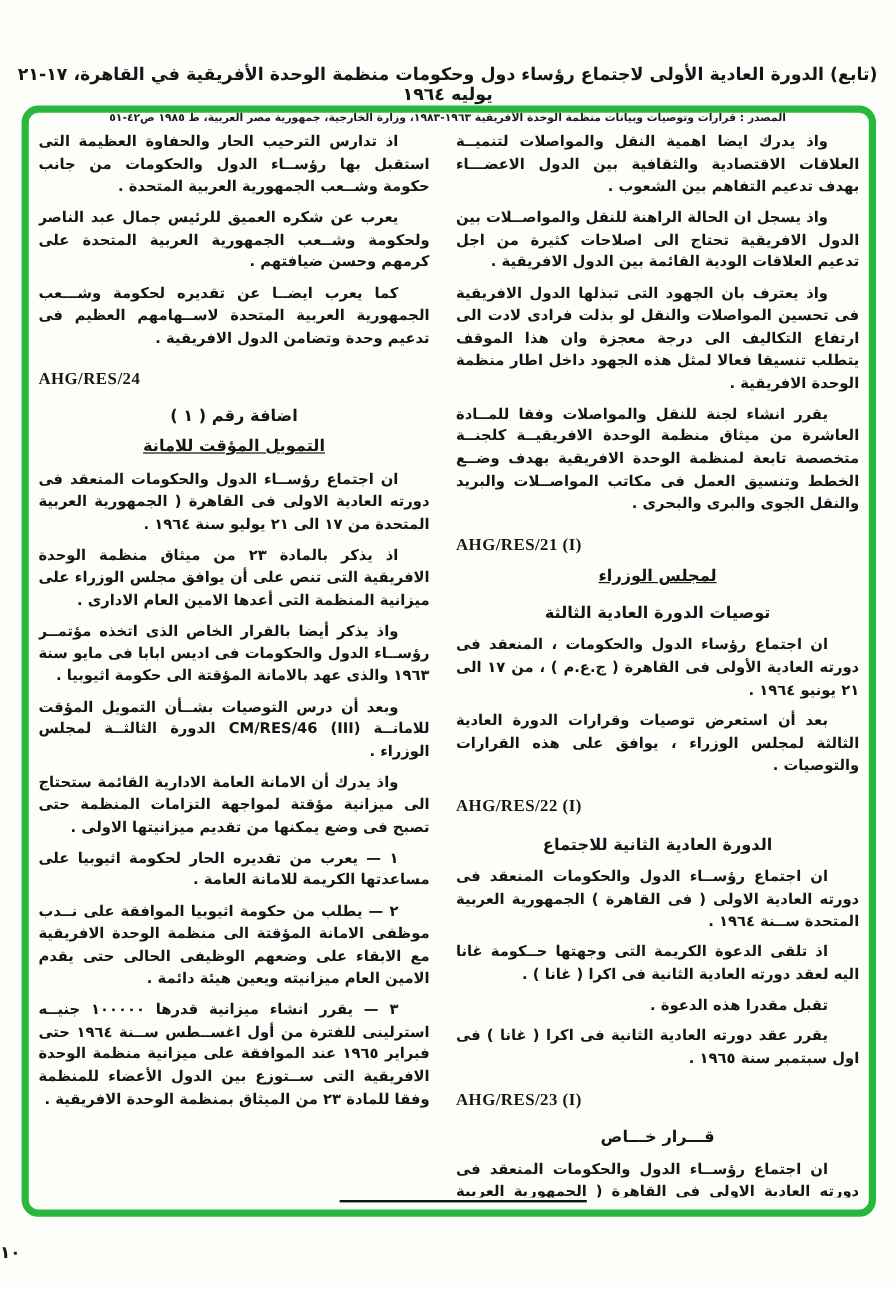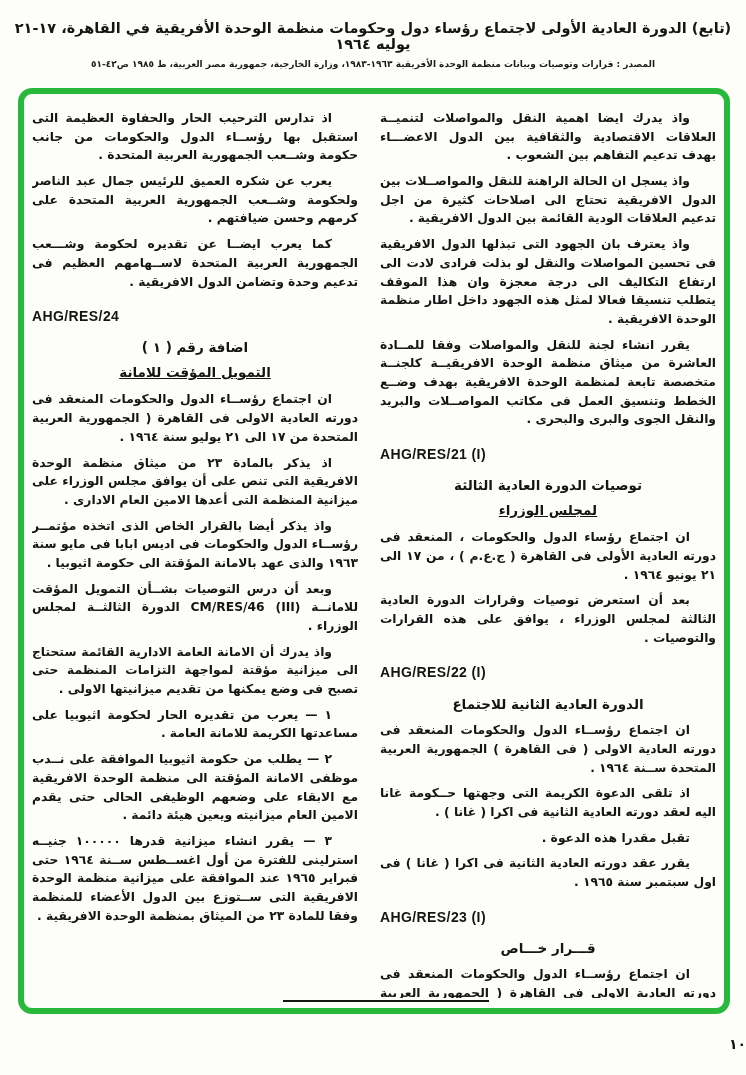--- a/index.html
+++ b/index.html
@@ -24,20 +24,21 @@
   .header{
     position:absolute;
     top:20px; left:0; right:0;
     text-align:center;
   }
   .header .line1{
     font-size:14.5px;
     font-weight:bold;
     letter-spacing:0;
     padding:0 14px;
+    margin-top:35px;
   }
   .header .line2{
     font-size:9px;
     font-weight:bold;
     margin-top:7px;
     color:#1b1b1b;
   }
   
   .frame{
     position:absolute;
@@ -73,21 +74,21 @@
     color:var(--ink);
   }
   .para{
     text-align:justify;
     text-indent:26px;
     margin:7px 0;
   }
   .label{
     direction:ltr;
     text-align:left;
-    font-family:Liberation Sans, sans-serif;
+    font-family:Liberation Serif, serif;
     font-weight:bold;
     font-size:14px;
     letter-spacing:0.4px;
     margin:15px 0 5px 0;
   }
   .heading{
     text-align:center;
     font-size:13.5px;
     margin:10px 0 2px 0;
   }
@@ -100,21 +101,21 @@
   
   .end-rule{
     position:absolute;
     left:283px; top:1000px;
     width:206px; height:0;
     border-top:2.5px solid var(--ink);
   }
   .page-number{
     position:absolute;
     left:0; right:0; top:1036px;
-    text-align:right;
+    text-align:left;
     font-size:14px;
     font-weight:bold;
   }
 </style>
 </head>
 <body>
 
 <div class="page">
 
   <div class="header">
@@ -124,22 +125,22 @@
 
   <div class="frame"></div>
 
   <div class="columns">
     <div class="col right">
         <div class="blk para">واذ يدرك ايضا اهمية النقل والمواصلات لتنميــة العلاقات الاقتصادية والثقافية بين الدول الاعضـــاء بهدف تدعيم التفاهم بين الشعوب .</div>
         <div class="blk para">واذ يسجل ان الحالة الراهنة للنقل والمواصــلات بين الدول الافريقية تحتاج الى اصلاحات كثيرة من اجل تدعيم العلاقات الودية القائمة بين الدول الافريقية .</div>
         <div class="blk para">واذ يعترف بان الجهود التى تبذلها الدول الافريقية فى تحسين المواصلات والنقل لو بذلت فرادى لادت الى ارتفاع التكاليف الى درجة معجزة وان هذا الموقف يتطلب تنسيقا فعالا لمثل هذه الجهود داخل اطار منظمة الوحدة الافريقية .</div>
         <div class="blk para">يقرر انشاء لجنة للنقل والمواصلات وفقا للمــادة العاشرة من ميثاق منظمة الوحدة الافريقيــة كلجنــة متخصصة تابعة لمنظمة الوحدة الافريقية بهدف وضــع الخطط وتنسيق العمل فى مكاتب المواصــلات والبريد والنقل الجوى والبرى والبحرى .</div>
         <div class="blk label">AHG/RES/21  (I)</div>
+        <div class="blk subheading">لمجلس الوزراء</div>
         <div class="blk heading">توصيات الدورة العادية الثالثة</div>
-        <div class="blk subheading">لمجلس الوزراء</div>
         <div class="blk para">ان اجتماع رؤساء الدول والحكومات ، المنعقد فى دورته العادية الأولى فى القاهرة ( ج.ع.م ) ، من ١٧ الى ٢١ يونيو ١٩٦٤ .</div>
         <div class="blk para">بعد أن استعرض توصيات وقرارات الدورة العادية الثالثة لمجلس الوزراء ، يوافق على هذه القرارات والتوصيات .</div>
         <div class="blk label">AHG/RES/22  (I)</div>
         <div class="blk heading">الدورة العادية الثانية للاجتماع</div>
         <div class="blk para">ان اجتماع رؤســاء الدول والحكومات المنعقد فى دورته العادية الاولى ( فى القاهرة ) الجمهورية العربية المتحدة ســنة ١٩٦٤ .</div>
         <div class="blk para">اذ تلقى الدعوة الكريمة التى وجهتها حــكومة غانا اليه لعقد دورته العادية الثانية فى اكرا ( غانا ) .</div>
         <div class="blk para">تقبل مقدرا هذه الدعوة .</div>
         <div class="blk para">يقرر عقد دورته العادية الثانية فى اكرا ( غانا ) فى اول سبتمبر سنة ١٩٦٥ .</div>
         <div class="blk label">AHG/RES/23  (I)</div>
         <div class="blk heading">قـــرار خـــاص</div>

